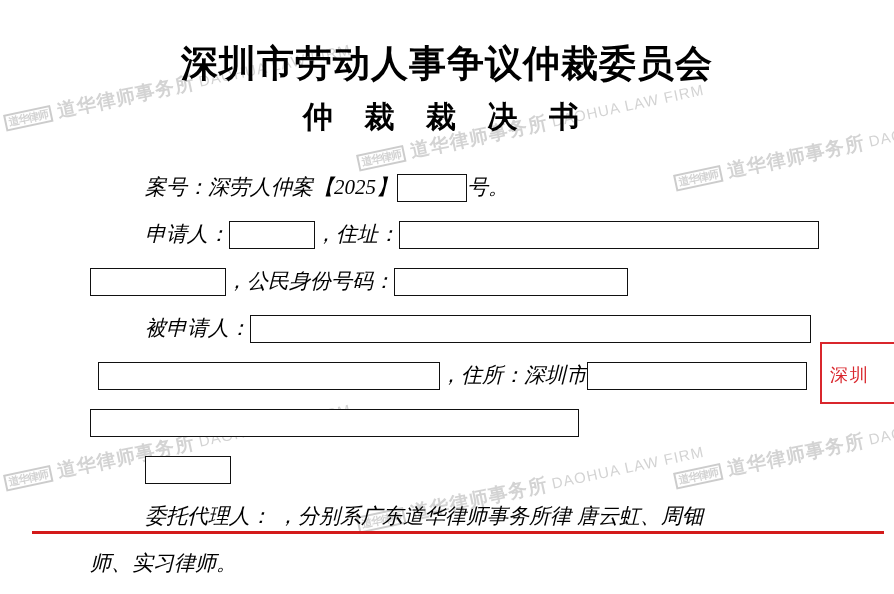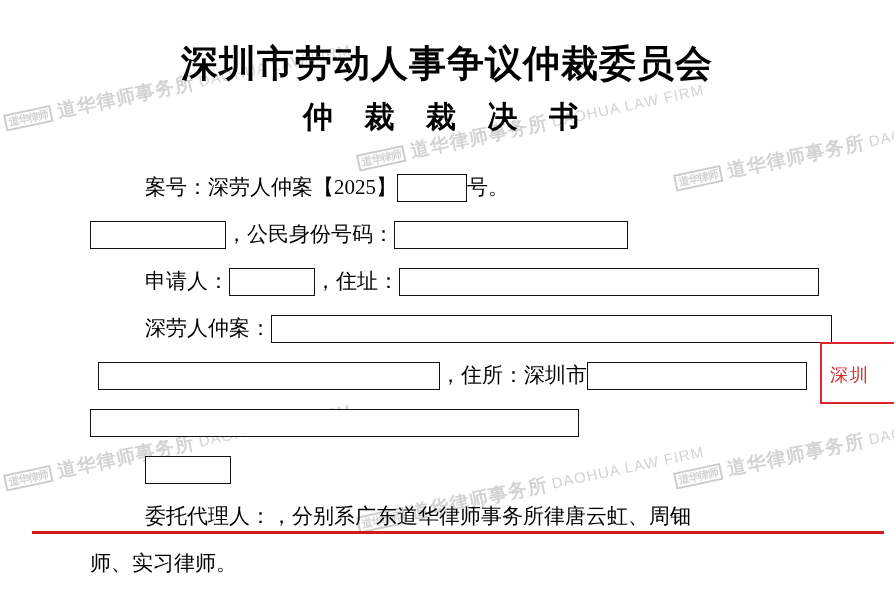--- a/index.html
+++ b/index.html
@@ -86,36 +86,38 @@
     padding-left: 90px;
     padding-right: 40px;
     font-size: 21px;
     line-height: 47px;
   }
   .line {
     display: flex;
     align-items: center;
     white-space: nowrap;
     height: 47px;
+    font-style: italic;
   }
   .line.indent { padding-left: 55px; }
   .txt { display: inline-block; }
 
   
   .redact {
     display: inline-block;
     height: 26px;
     border: 1px solid #111;
     background: #ffffff;
     vertical-align: middle;
   }
 
   
   .line.underlined {
     position: relative;
+    gap: 6px;
   }
   .line.underlined::after {
     content: "";
     position: absolute;
     left: -58px;
     right: -30px;
     bottom: 6px;
     height: 3px;
     background: #d31a1a;
   }
@@ -175,35 +177,35 @@
   </div>
 
   <div class="body-block">
 
     <div class="line indent">
       <span class="txt">案号：深劳人仲案【2025】</span>
       <span class="redact" style="width:68px;"></span>
       <span class="txt">号。</span>
     </div>
 
+    <div class="line indent">
+      <span class="txt">申请人：</span>
+      <span class="redact" style="width:84px;"></span>
+      <span class="txt">，住址：</span>
+      <span class="redact" style="width:418px;"></span>
+    </div>
+
     <div class="line" style="padding-left:0;">
       <span class="redact" style="width:134px;"></span>
       <span class="txt">，公民身份号码：</span>
       <span class="redact" style="width:232px;"></span>
     </div>
 
     <div class="line indent">
-      <span class="txt">申请人：</span>
-      <span class="redact" style="width:84px;"></span>
-      <span class="txt">，住址：</span>
-      <span class="redact" style="width:418px;"></span>
-    </div>
-
-    <div class="line indent">
-      <span class="txt">深劳人仲案：</span>
+      <span class="txt">被申请人：</span>
       <span class="redact" style="width:559px;"></span>
     </div>
 
     <div class="line" style="padding-left:8px;text-align:right;">
       <span class="redact" style="width:340px;"></span>
       <span class="txt">，住所：深圳市</span>
       <span class="redact" style="width:218px;"></span>
     </div>
 
     <div class="line" style="padding-left:0;">

